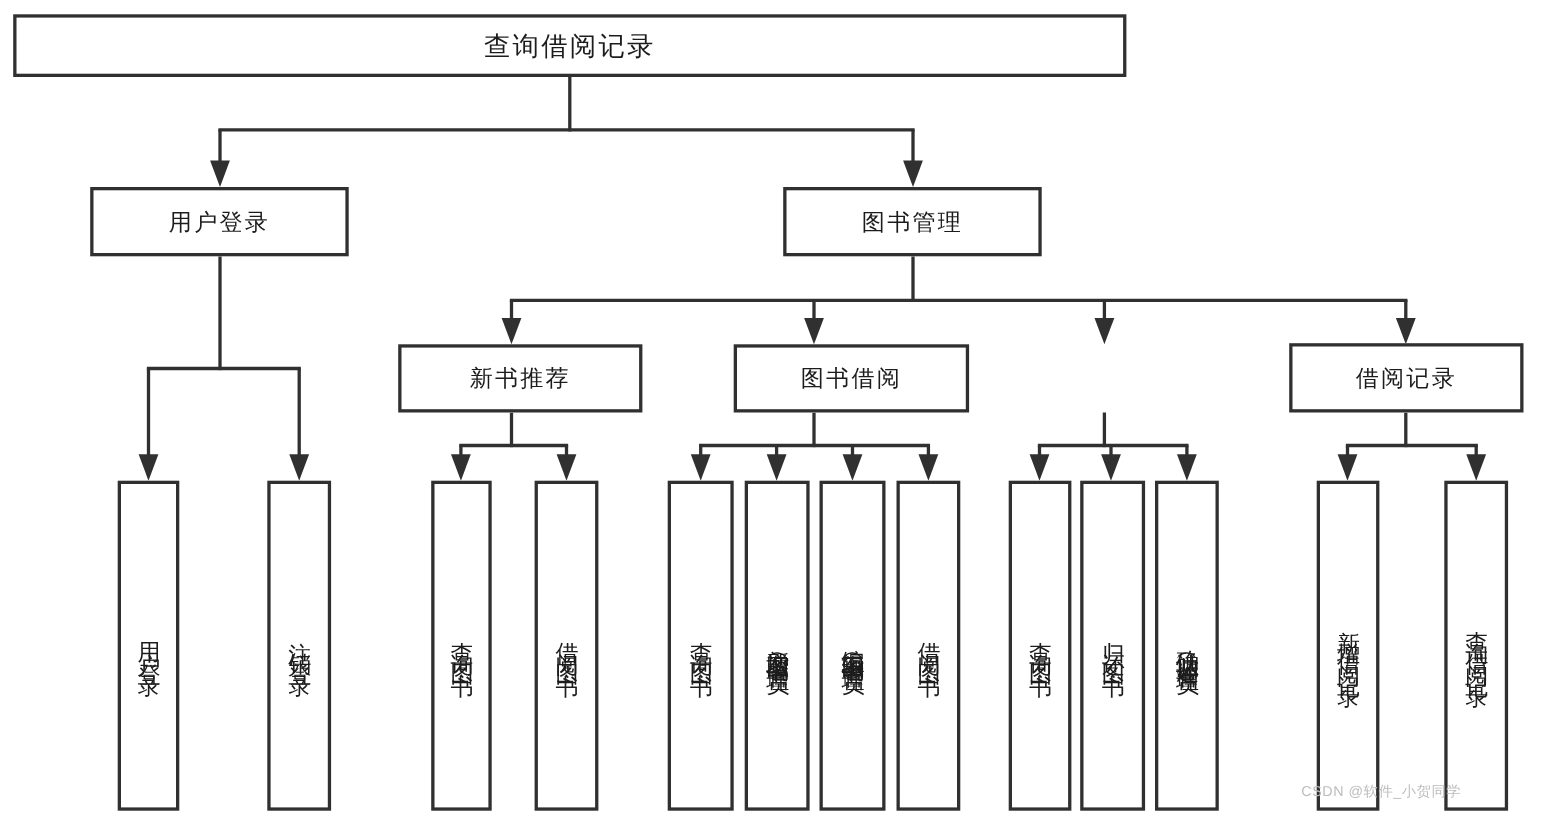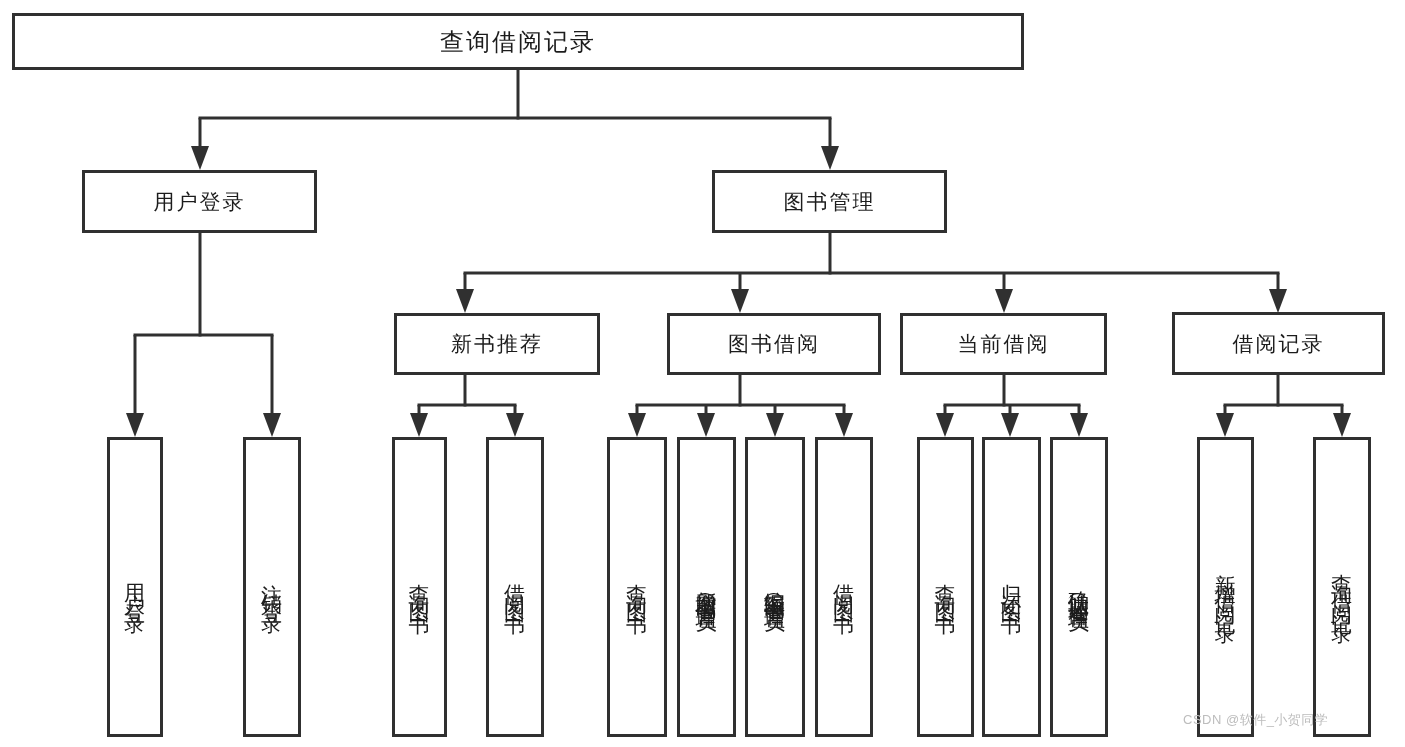--- a/index.html
+++ b/index.html
@@ -125,28 +125,25 @@
     <span>查询借阅记录</span>
   </div>
 
   <div class="box h" style="left:82px;top:170px;width:235px;height:63px;">
     <span>用户登录</span>
   </div>
   <div class="box h" style="left:712px;top:170px;width:235px;height:63px;text-align:right;">
     <span>图书管理</span>
   </div>
 
-  <div class="box h" style="left:362px;top:313px;width:206px;height:62px;margin-left:32px;">
+  <div class="box h" style="left:362px;top:313px;width:222px;height:62px;">
     <span>新书推荐</span>
   </div>
   <div class="box h" style="left:633px;top:313px;width:214px;height:62px;margin-left:34px;">
     <span>图书借阅</span>
-  </div>
-  <div class="box h" style="left:900px;top:313px;width:207px;height:62px;">
-    <span>当前借阅</span>
   </div>
   <div class="box h" style="left:1172px;top:312px;width:213px;height:63px;">
     <span>借阅记录</span>
   </div>
 
   <div class="box v" style="left:107px;top:437px;width:56px;height:300px;">
     <span>用户登录</span>
   </div>
   <div class="box v" style="left:243px;top:437px;width:58px;height:300px;">
     <span>注销登录</span>

